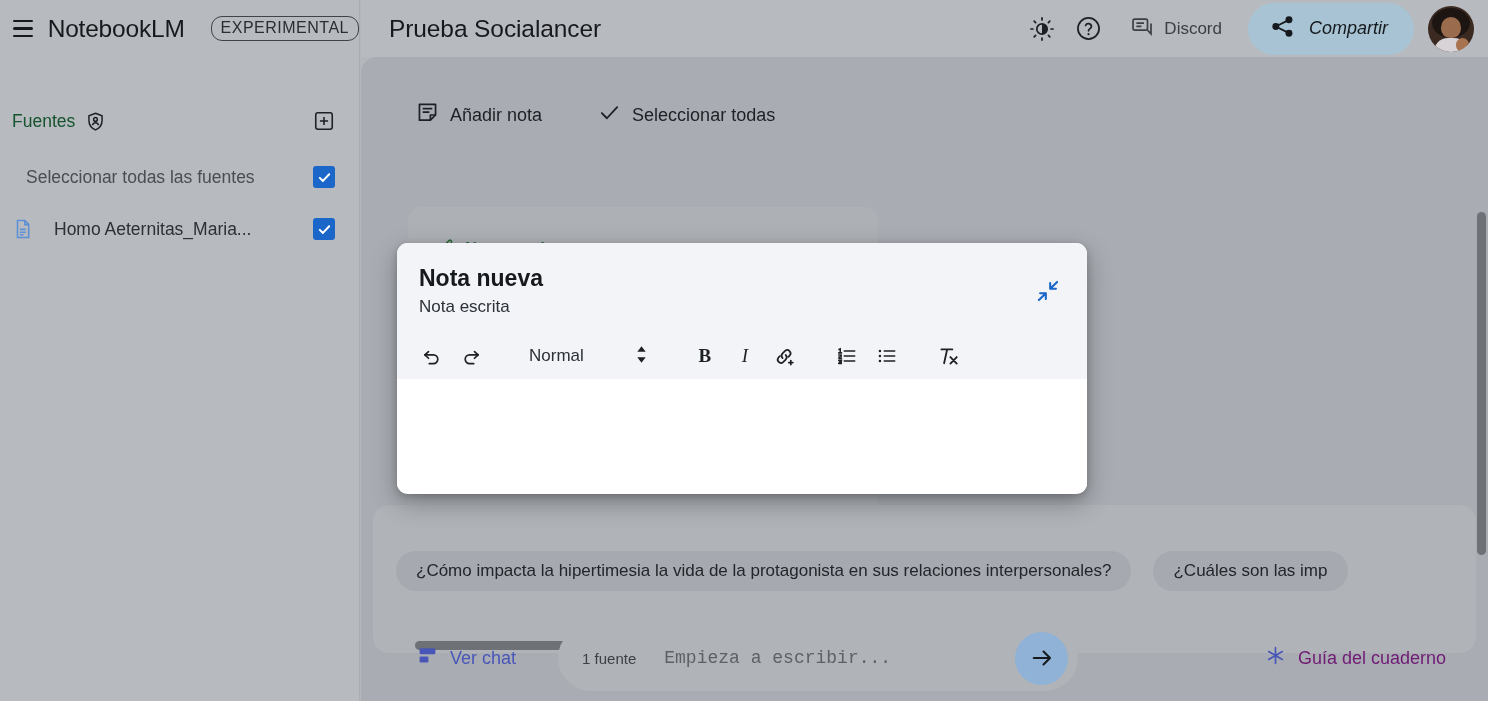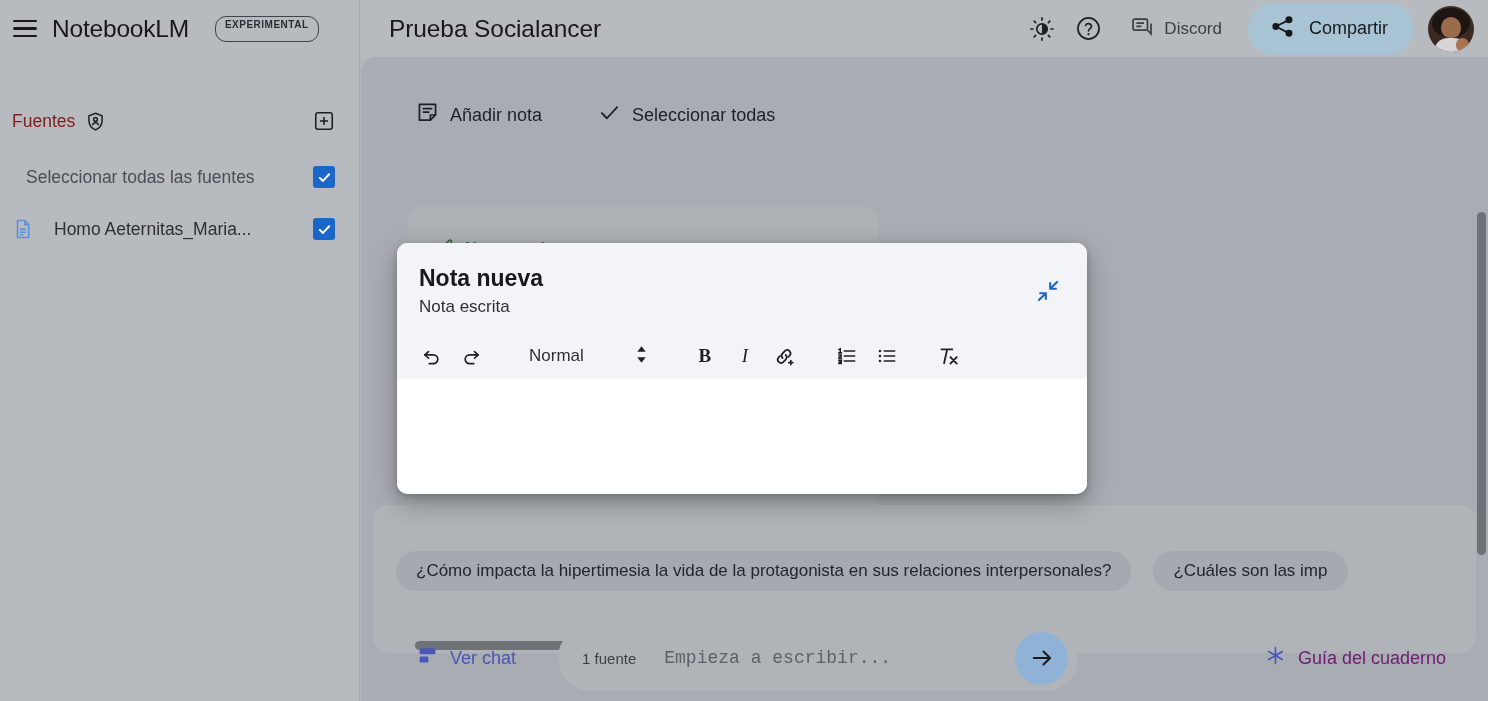--- a/index.html
+++ b/index.html
@@ -48,37 +48,36 @@
   #brand-row { display: flex; align-items: center; gap: 26px; }
   #brand-name {
     font-size: 24.5px;
     color: #17191c;
     letter-spacing: -0.2px;
     font-weight: 400;
   }
   #brand-badge {
     border: 1.3px solid #40434a;
     border-radius: 11px;
-    padding: 2px 9px 11px;
-    font-size: 10px;
+    padding: 2px 9px 3px;
+    font-size: 16px;
     letter-spacing: 0.5px;
     color: #2a2d33;
-    font-weight: bold;
   }
 
   #sources-header {
     display: flex;
     align-items: center;
     padding: 0 24px 0 12px;
     height: 54px;
     margin-top: 37px;
   }
   #sources-title {
     font-size: 17.5px;
-    color: #7f1d1d;
+    color: #14532d;
   }
   .shield-icon { margin-left: 10px; display: flex; align-items: center; }
   #add-source-btn { margin-left: auto; cursor: pointer; display: flex; }
 
   .src-row {
     display: flex;
     align-items: center;
     padding: 0 24px 0 12px;
     height: 44px;
     cursor: pointer;
@@ -153,20 +152,21 @@
     margin-left: 6px;
   }
   #discord-label { font-size: 17px; color: #3c4046; }
   #share-btn {
     display: flex; align-items: center; gap: 14px;
     height: 52px; padding: 0 26px 0 22px;
     border-radius: 26px;
     background: #a8c4d4;
     cursor: pointer;
     margin-left: 12px;
+    font-style: italic;
   }
   #share-label { font-size: 18px; color: #16191d; }
   #avatar {
     width: 46px; height: 46px;
     border-radius: 50%;
     margin-left: 12px;
     overflow: hidden;
     background: #3b2a22;
     cursor: pointer;
     flex: none;

